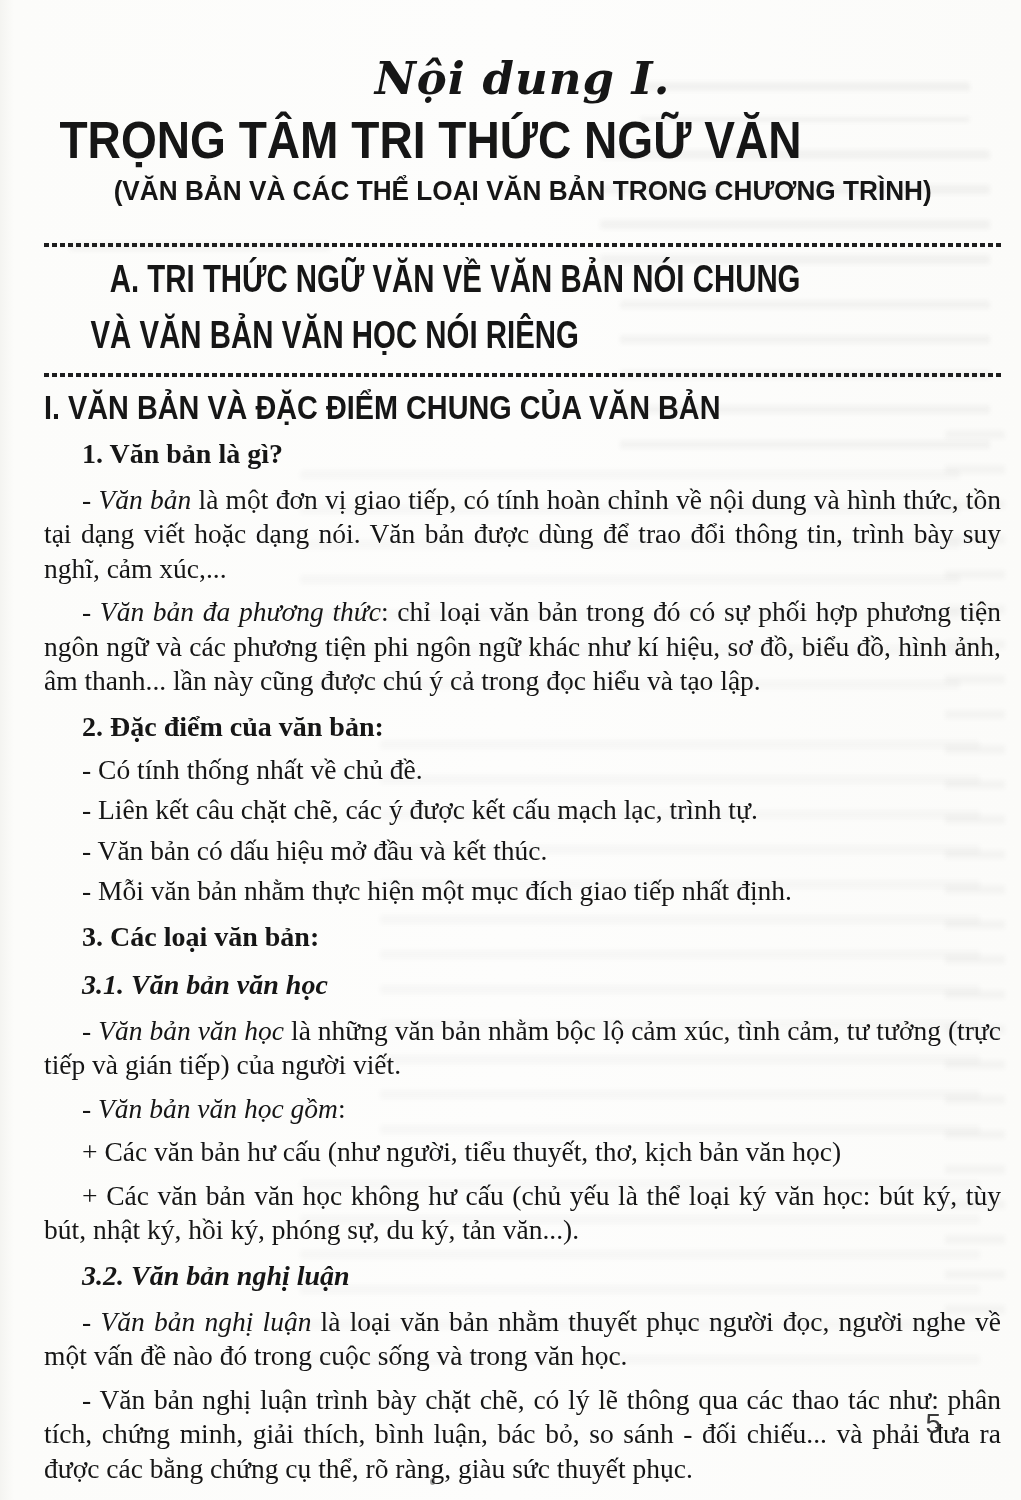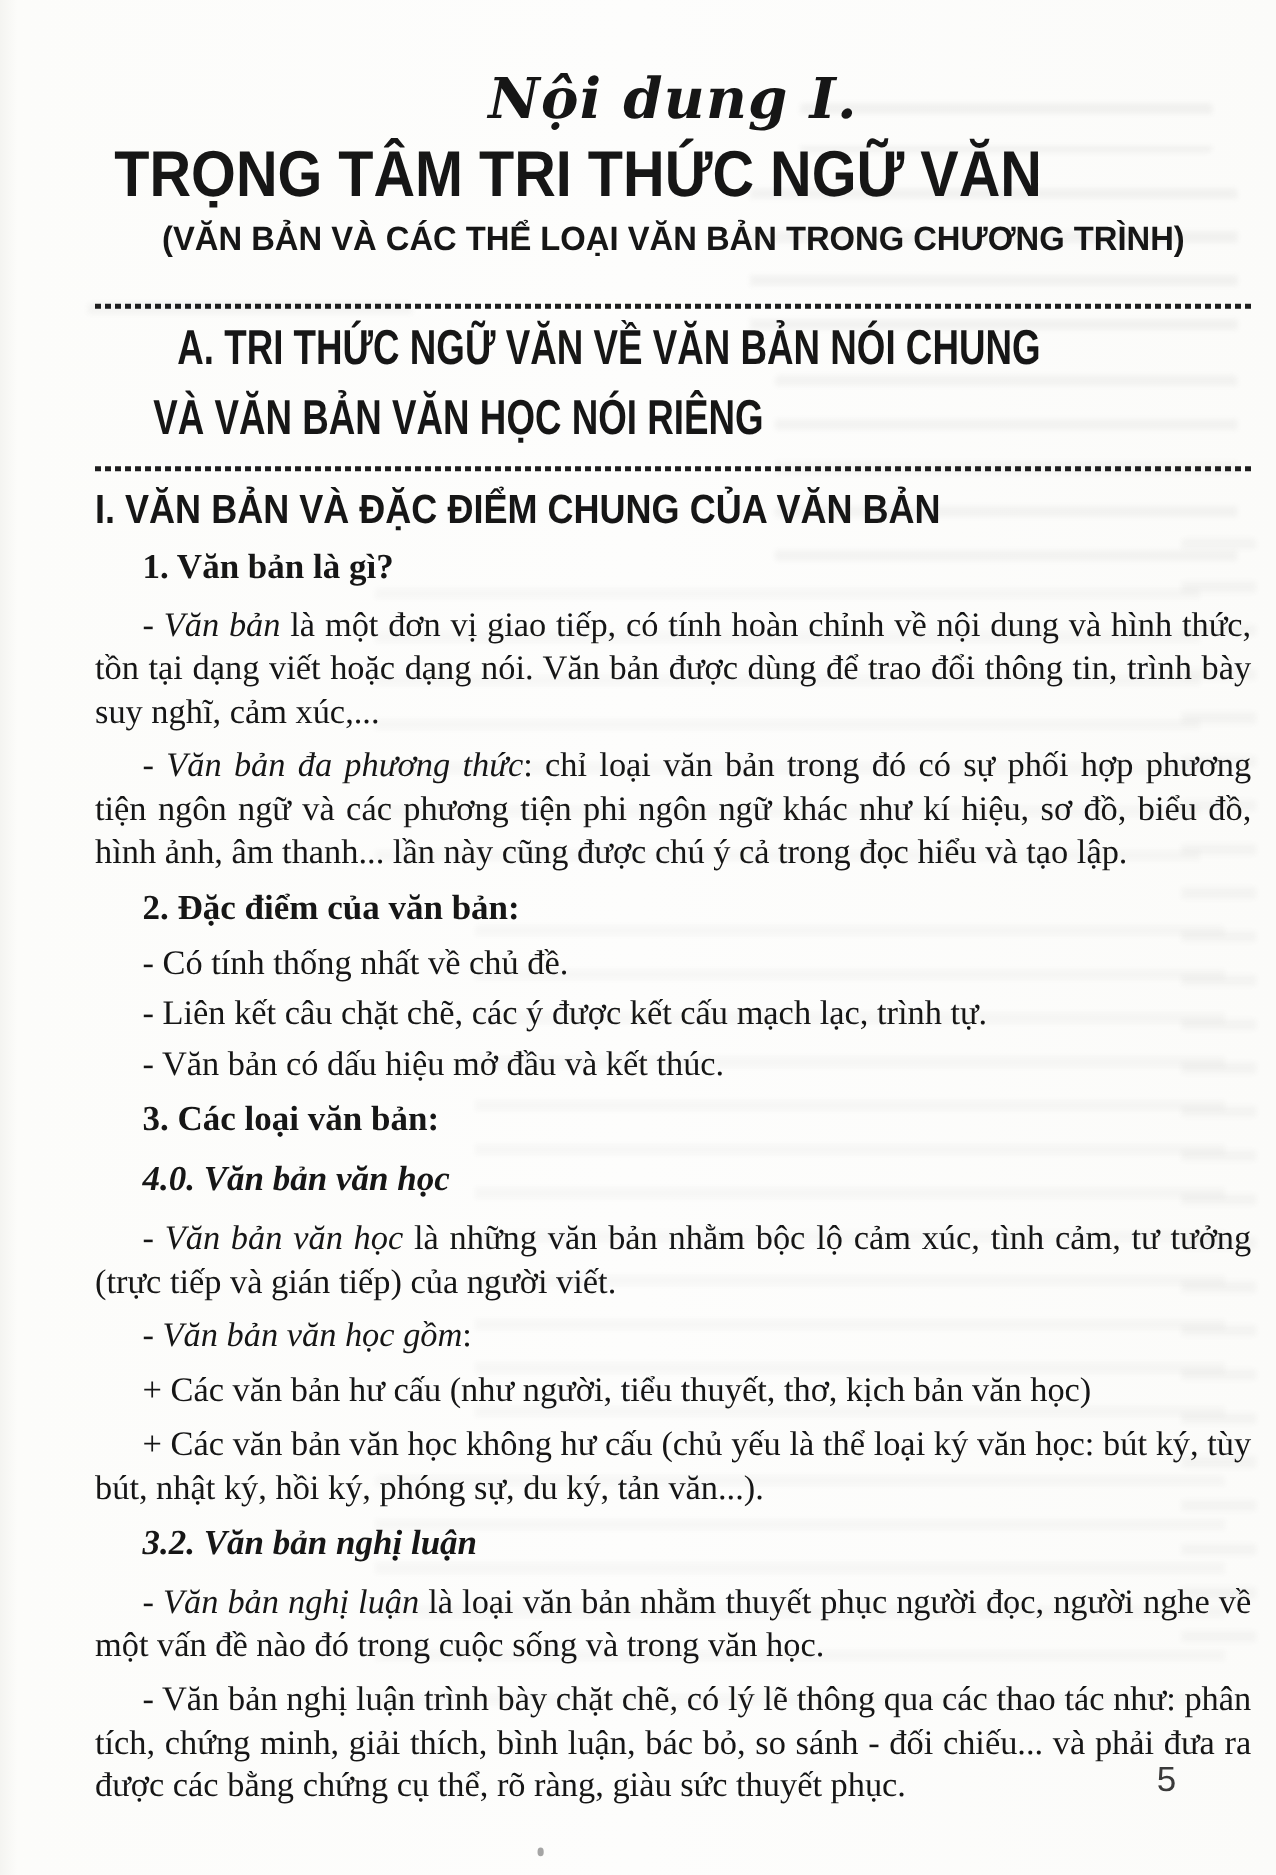--- a/index.html
+++ b/index.html
@@ -6,21 +6,21 @@
   .page {
     position: relative;
     width: 1021px;
     height: 1500px;
     margin: 0 auto;
     background: linear-gradient(90deg, #f4f4f1 0px, #fcfcfa 14px, #fdfdfc 50%, #fbfbf9 100%);
     color: #161616;
     font-family: "Liberation Serif", serif;
     overflow: hidden;
   }
-  .content { position: relative; padding: 54px 20px 0 44px; z-index: 2; margin-left: 32px; }
+  .content { position: relative; padding: 54px 20px 0 44px; z-index: 2; }
 
   
   .kicker {
     text-align: center;
     font-family: "DejaVu Serif", serif;
     font-style: italic;
     font-weight: bold;
     font-size: 45px;
     line-height: 1.12;
     letter-spacing: 1px;
@@ -192,24 +192,25 @@
 
     <p class="body-p"><span>- </span><i>Văn bản</i><span> là một đơn vị giao tiếp, có tính hoàn chỉnh về nội dung và hình thức, tồn tại dạng viết hoặc dạng nói. Văn bản được dùng để trao đổi thông tin, trình bày suy nghĩ, cảm xúc,...</span></p>
 
     <p class="body-p"><span>- </span><i>Văn bản đa phương thức</i><span>: chỉ loại văn bản trong đó có sự phối hợp phương tiện ngôn ngữ và các phương tiện phi ngôn ngữ khác như kí hiệu, sơ đồ, biểu đồ, hình ảnh, âm thanh... lần này cũng được chú ý cả trong đọc hiểu và tạo lập.</span></p>
 
     <p class="h-serif">2. Đặc điểm của văn bản:</p>
 
     <p class="bullet">- Có tính thống nhất về chủ đề.</p>
     <p class="bullet">- Liên kết câu chặt chẽ, các ý được kết cấu mạch lạc, trình tự.</p>
     <p class="bullet">- Văn bản có dấu hiệu mở đầu và kết thúc.</p>
+    <p class="bullet">- Mỗi văn bản nhằm thực hiện một mục đích giao tiếp nhất định.</p>
 
     <p class="h-serif">3. Các loại văn bản:</p>
 
-    <p class="h-ital">4.0. Văn bản văn học</p>
+    <p class="h-ital">3.1. Văn bản văn học</p>
 
     <p class="body-p"><span>- </span><i>Văn bản văn học</i><span> là những văn bản nhằm bộc lộ cảm xúc, tình cảm, tư tưởng (trực tiếp và gián tiếp) của người viết.</span></p>
 
     <p class="body-p"><span>- </span><i>Văn bản văn học gồm</i><span>:</span></p>
 
     <p class="body-p">+ Các văn bản hư cấu (như người, tiểu thuyết, thơ, kịch bản văn học)</p>
 
     <p class="body-p">+ Các văn bản văn học không hư cấu (chủ yếu là thể loại ký văn học: bút ký, tùy bút, nhật ký, hồi ký, phóng sự, du ký, tản văn...).</p>
 
     <p class="h-ital">3.2. Văn bản nghị luận</p>

